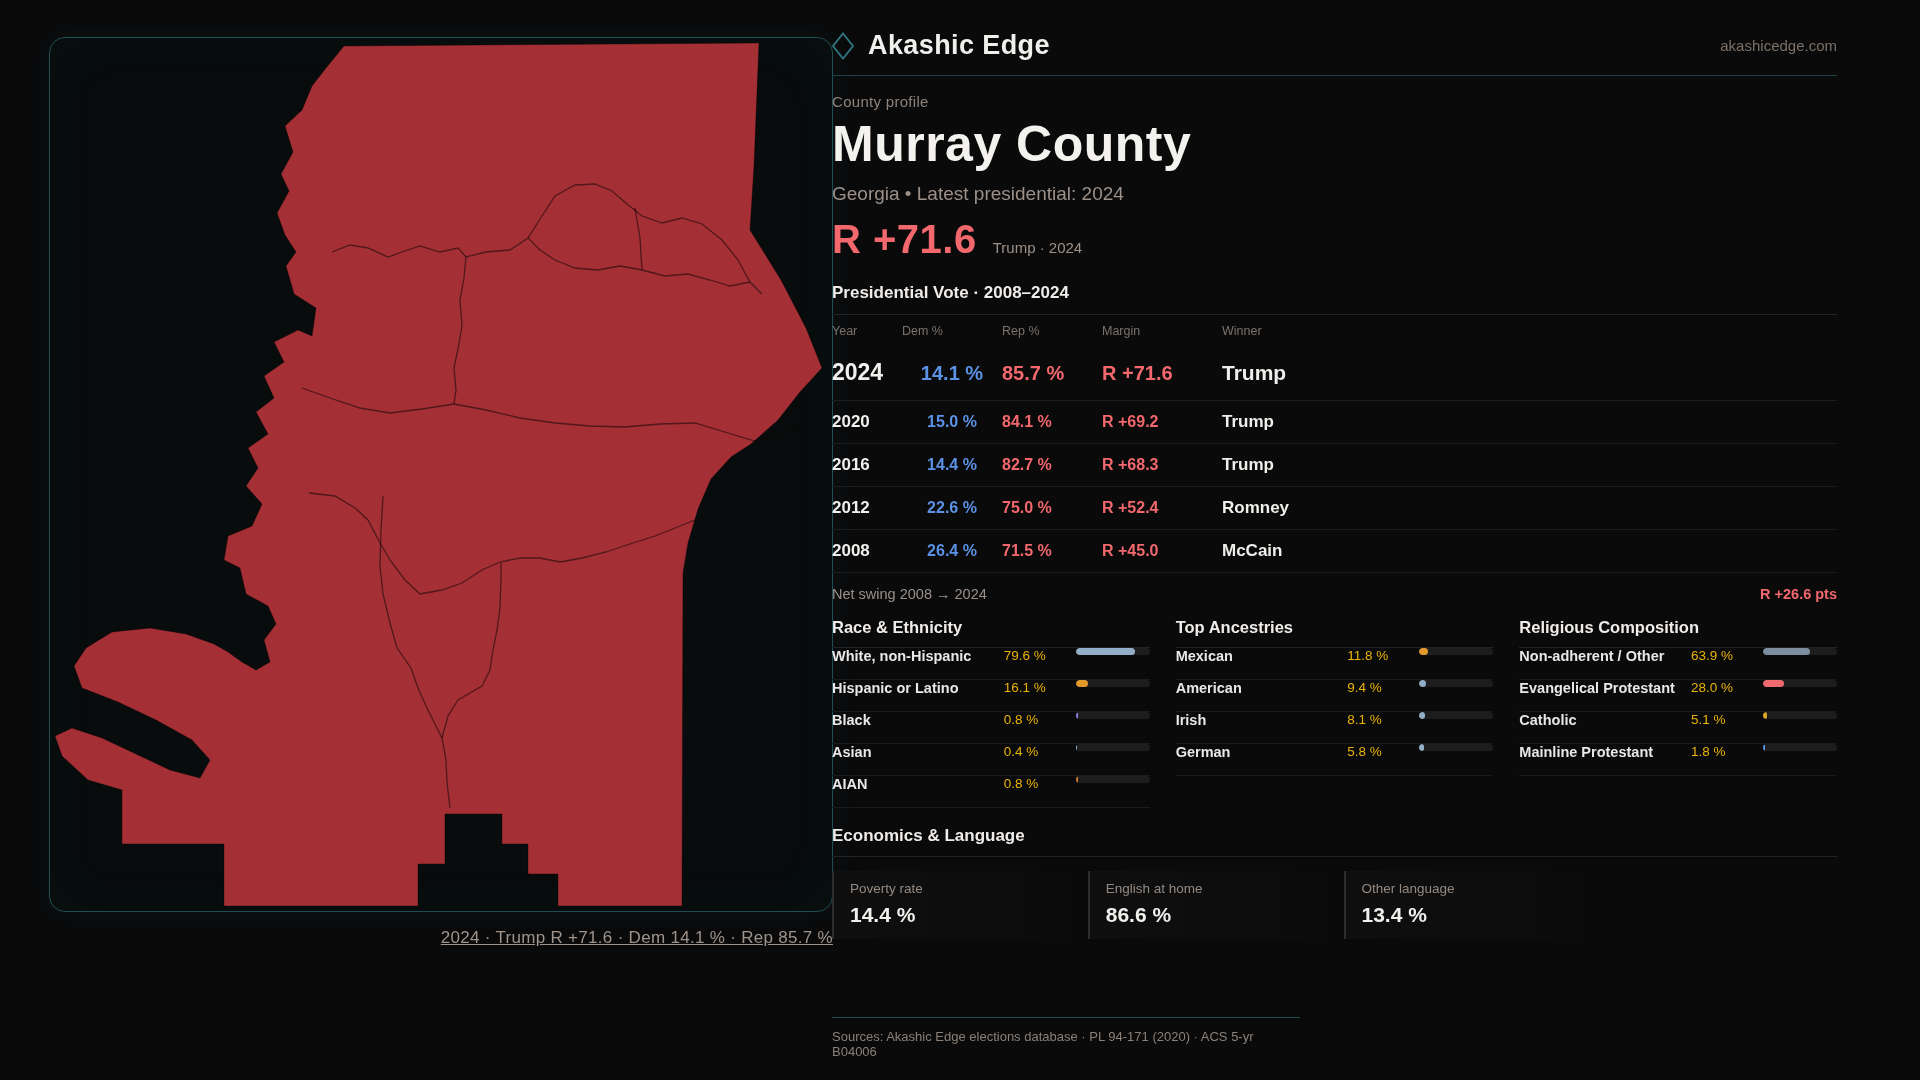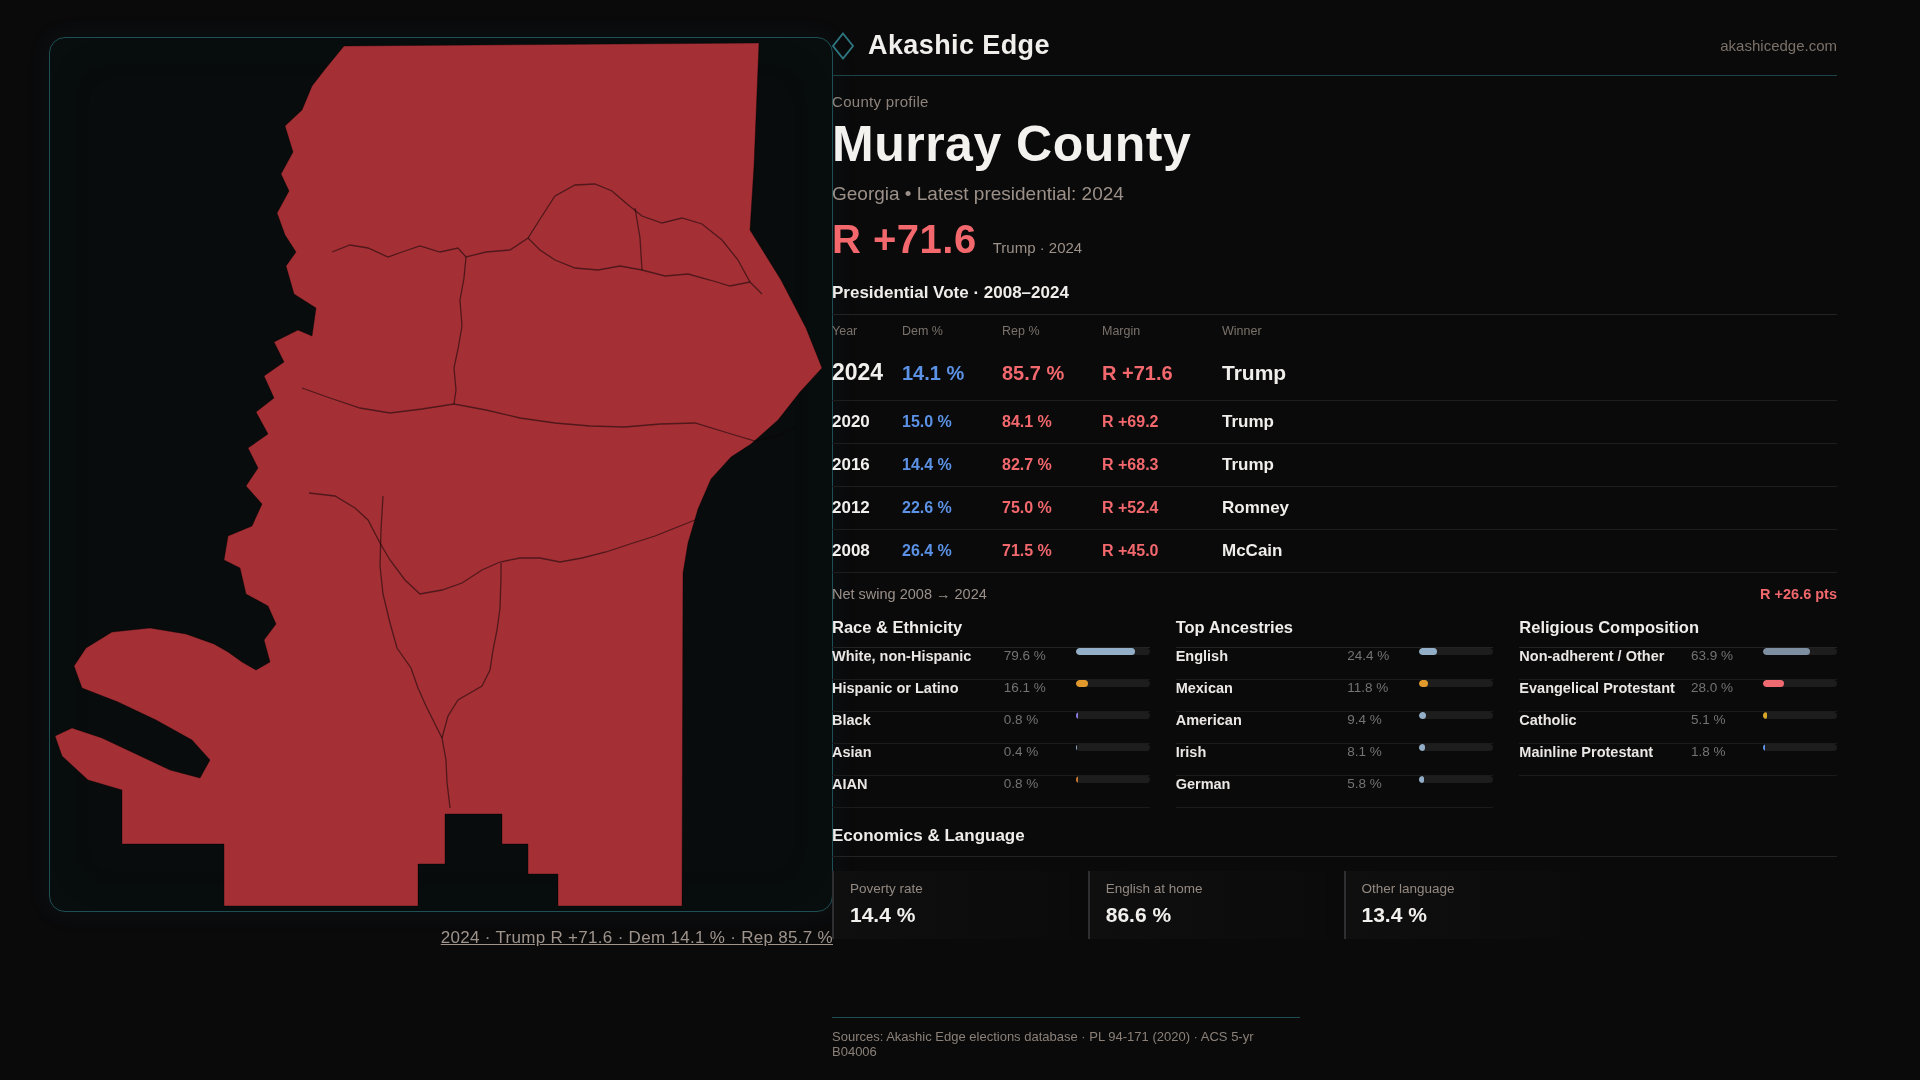--- a/index.html
+++ b/index.html
@@ -32,41 +32,41 @@
   .headline { margin-top:12px; display:flex; align-items:baseline; gap:16px; }
   .headline .big { font-size:40px; font-weight:700; color:#f2686d; letter-spacing:.5px; }
   .headline .note { font-size:15px; color:#9c9189; }
 
   .table-title { margin-top:21px; font-size:17px; font-weight:700; color:#efece9; }
   .vote-table { margin-top:11px; border-top:1px solid #242425; }
   .vrow { display:grid; grid-template-columns:70px 100px 100px 120px 1fr;
           align-items:baseline; padding:11px 0; border-bottom:1px solid #1e1e1f; }
   .vrow.head { padding:9px 0 7px; border-bottom:none; color:#7b726b; font-size:12.5px; }
   .c-year { font-weight:700; color:#f2f0ed; font-size:17px; }
-  .c-dem  { font-weight:700; color:#5b92e5; font-size:16px; }
+  .c-dem  { font-weight:700; color:#5b92e5; font-size:16px;text-align:center; }
   .c-rep  { font-weight:700; color:#f2686d; font-size:16px; }
   .c-margin { font-weight:700; color:#f2686d; font-size:16px; }
   .c-winner { font-weight:700; color:#f0eeea; font-size:17px; }
   .vrow.head span { font-weight:400; color:#7b726b; font-size:12.5px; }
   .vrow.emph { padding:14px 0; }
   .vrow.emph .c-year { font-size:23px; }
   .vrow.emph .c-dem, .vrow.emph .c-rep, .vrow.emph .c-margin { font-size:20px; }
   .vrow.emph .c-winner { font-size:21px; }
 
   .netswing { display:flex; justify-content:space-between; align-items:baseline;
               margin-top:13px; font-size:14.5px; color:#9a9089;gap:12px; }
   .netswing .val { color:#f2686d; font-weight:700; }
 
   .demos { display:grid; grid-template-columns:1fr 1fr 1fr; column-gap:26px; margin-top:16px; }
   .demo-title { font-size:16.5px; font-weight:700; color:#efece9; padding-bottom:10px;
                 border-bottom:1px solid #232324; }
   .drow { display:flex; align-items:flex-start; padding:0 0; height:32px;
           border-bottom:1px solid #1b1b1c; }
   .d-label { flex:1; font-size:14.5px; font-weight:700; color:#eae7e4; }
-  .d-val { width:72px; font-size:13.5px; color:#737373; }
+  .d-val { width:72px; font-size:13.5px; color:#eab308; }
   .track { width:74px; height:7px; border-radius:4px; background:#1d1d1e; overflow:hidden; }
   .fill { display:block; height:100%; border-radius:4px; }
 
   .econ-title { margin-top:18px; font-size:17px; font-weight:700; color:#efece9;
                 padding-bottom:10px; border-bottom:1px solid #232324; }
   .cards { display:grid; grid-template-columns:repeat(4,1fr); gap:18px; margin-top:14px; }
   .card { border-left:2px solid #2f2f31; background:linear-gradient(90deg,#0f0f10,#0b0b0c);
           padding:10px 10px 12px 16px; }
   .card-label { font-size:13.5px; color:#948a82; }
   .card-value { margin-top:7px; font-size:21px; font-weight:700; color:#f2f0ed; }
@@ -234,27 +234,20 @@
             <span class="track">
               <span class="fill" style="width: 0.8%; background: rgb(201, 120, 42); min-width: 2px;"></span>
             </span>
           </div>
         </div>
     </div>
     <div>
       <div class="demo-title">Top Ancestries</div>
       <div>
 
-          <div class="drow">
-            <span class="d-label">English</span>
-            <span class="d-val">24.4 %</span>
-            <span class="track">
-              <span class="fill" style="width: 24.4%; background: rgb(147, 175, 199); min-width: 2px;"></span>
-            </span>
-          </div>
 
           <div class="drow">
             <span class="d-label">Mexican</span>
             <span class="d-val">11.8 %</span>
             <span class="track">
               <span class="fill" style="width: 11.8%; background: rgb(226, 153, 43); min-width: 2px;"></span>
             </span>
           </div>
 
           <div class="drow">

